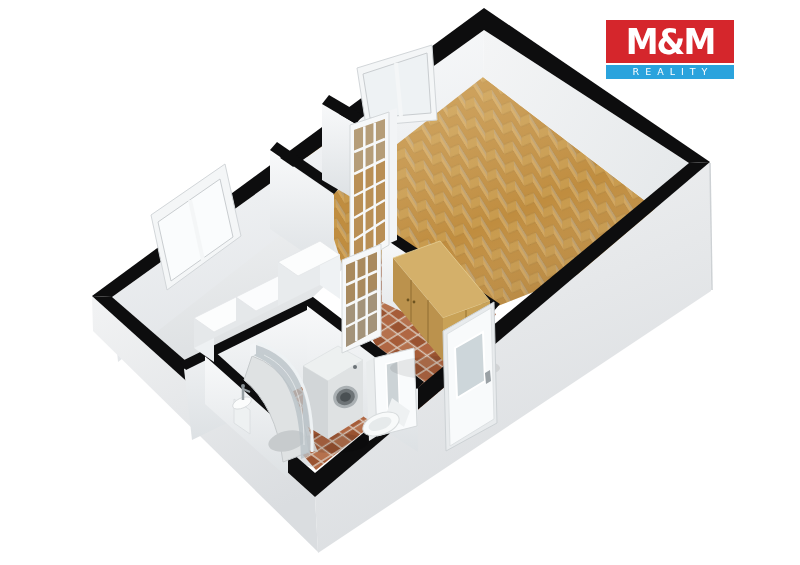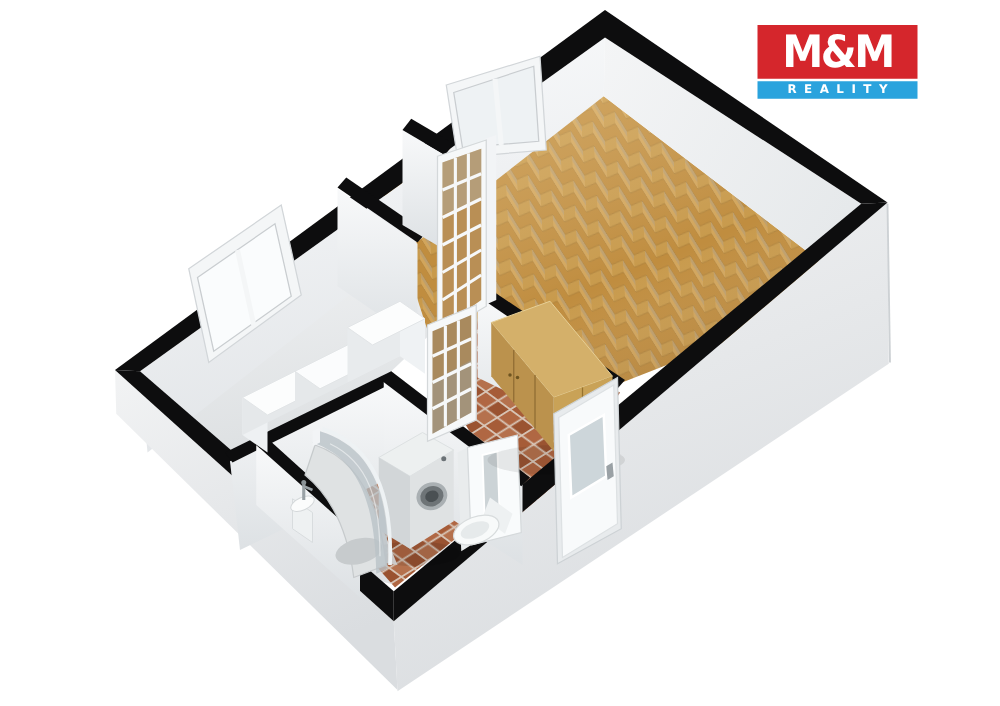--- a/index.html
+++ b/index.html
@@ -5,21 +5,21 @@
   html,body{margin:0;padding:0;background:#ffffff;}
   #stage{position:relative;width:800px;height:565px;background:#ffffff;overflow:hidden;
          font-family:"Liberation Sans", sans-serif;}
   #plan{position:absolute;left:0;top:0;}
   
   #logo{position:absolute;left:606px;top:20px;width:128px;text-align:center;}
   #logo .badge{height:43px;display:flex;align-items:center;justify-content:center;}
   #logo .badge span{color:#fff;font-weight:bold;font-size:33px;letter-spacing:-2px;
         font-family:"DejaVu Sans", sans-serif;line-height:1;transform:scaleY(1.08);}
   #logo .bar{margin-top:2px;height:14px;display:flex;align-items:center;justify-content:center;}
-  #logo .bar span{color:#fff;font-weight:bold;font-size:9.5px;letter-spacing:6px;
+  #logo .bar span{color:#fff;font-weight:normal;font-size:9.5px;letter-spacing:6px;
         padding-left:6px;font-family:"DejaVu Sans", sans-serif;line-height:1;}
   polygon,path,ellipse,line,polyline,rect{shape-rendering:auto;}
 </style>
 </head>
 <body>
 
 <div id="stage" style="background: rgb(255, 255, 255);">
 
 <svg id="plan" width="800" height="565" viewBox="0 0 800 565">
   <defs>

